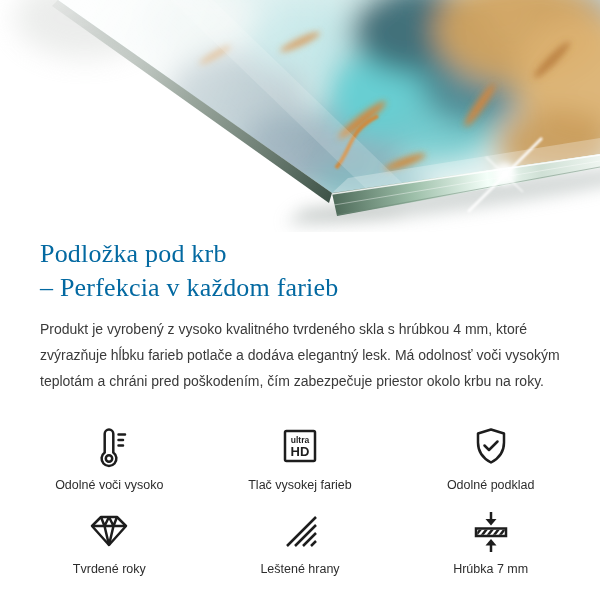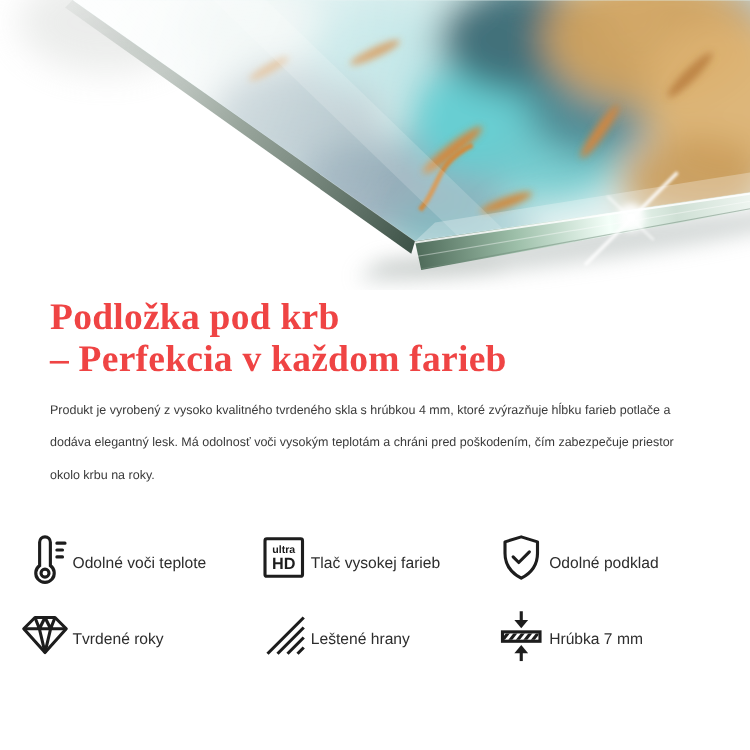--- a/index.html
+++ b/index.html
@@ -4,28 +4,28 @@
 <style>
   * { margin: 0; padding: 0; box-sizing: border-box; }
   html, body { width: 600px; height: 600px; background: #ffffff; overflow: hidden;
     font-family: "Liberation Sans", sans-serif; }
 
   .hero { width: 600px; height: 232px; position: relative; background: #ffffff; }
   .hero svg { display: block; }
 
   .title-block { margin: 5px 40px 0 40px; }
   .title-block h1 { font-family: "Liberation Serif", "DejaVu Serif", serif;
-    font-weight: 700; font-size: 30px; line-height: 34px; color: #ef4444; letter-spacing: 0.2px; }
+    font-weight: 400; font-size: 26px; line-height: 34px; color: #0369a1; letter-spacing: 0.2px; }
 
   .description { margin: 11px 40px 0 40px; width: 524px;
-    font-size: 10px; line-height: 26px; color: #3a3a3a; }
+    font-size: 14px; line-height: 26px; color: #3a3a3a; }
 
   .features { margin: 28px 14px 0 14px; display: grid;
     grid-template-columns: repeat(3, 1fr); row-gap: 13px; }
-  .feature { display: flex; flex-direction: row; align-items: center; }
+  .feature { display: flex; flex-direction: column; align-items: center; }
   .icon-box { height: 48px; display: flex; align-items: center; justify-content: center; }
   .feature-label { margin-top: 7px; font-size: 12.5px; color: #2d2d2d; line-height: 16px; text-align: center; }
 
   .fi { stroke: #1d1d1d; fill: none; stroke-width: 2.5; }
   .fi-fill { fill: #1d1d1d; stroke: none; }
   .fi-text { fill: #1d1d1d; font-family: "Liberation Sans", sans-serif; font-weight: 700; text-anchor: middle; }
 </style>
 </head>
 <body>
 
@@ -143,21 +143,21 @@
   <section class="features">
 
     <div class="feature">
       <div class="icon-box">
         <svg width="44" height="44" viewBox="0 0 44 44">
           <path class="fi" d="M17.7 28.5 V9.8 a4.3 4.3 0 0 1 8.6 0 V28.5 A7.4 7.4 0 1 1 17.7 28.5 Z"></path>
           <circle class="fi" stroke-width="2.2" cx="22" cy="34.5" r="3.2"></circle>
           <path class="fi" stroke-width="2.2" stroke-linecap="round" d="M31.5 10.5 h6.5 M31.5 16 h4.5 M31.5 21.5 h4.5"></path>
         </svg>
       </div>
-      <div class="feature-label">Odolné voči teplote</div>
+      <div class="feature-label">Odolné voči vysoko</div>
     </div>
 
     <div class="feature">
       <div class="icon-box">
         <svg width="44" height="44" viewBox="0 0 44 44">
           <rect class="fi" stroke-width="2.8" x="7" y="7" width="30" height="30" rx="1.5"></rect>
           <text class="fi-text" x="22" y="18.5" font-size="8.5">ultra</text>
           <text class="fi-text" x="22" y="31.5" font-size="13">HD</text>
         </svg>
       </div>

